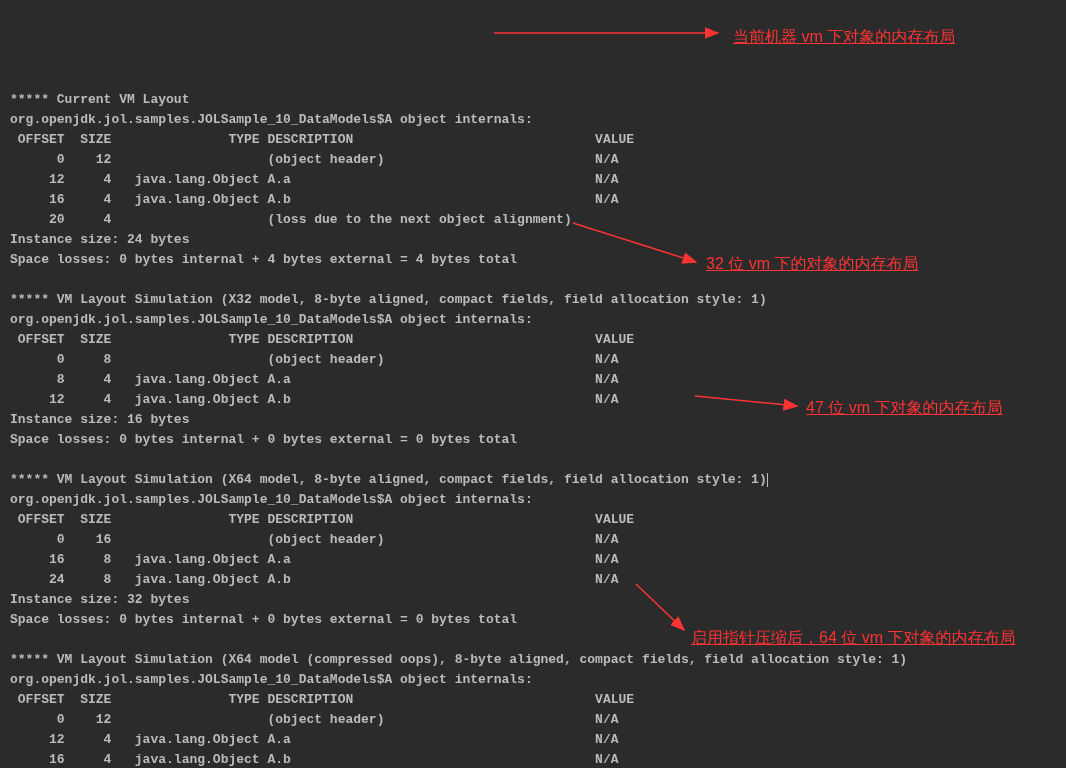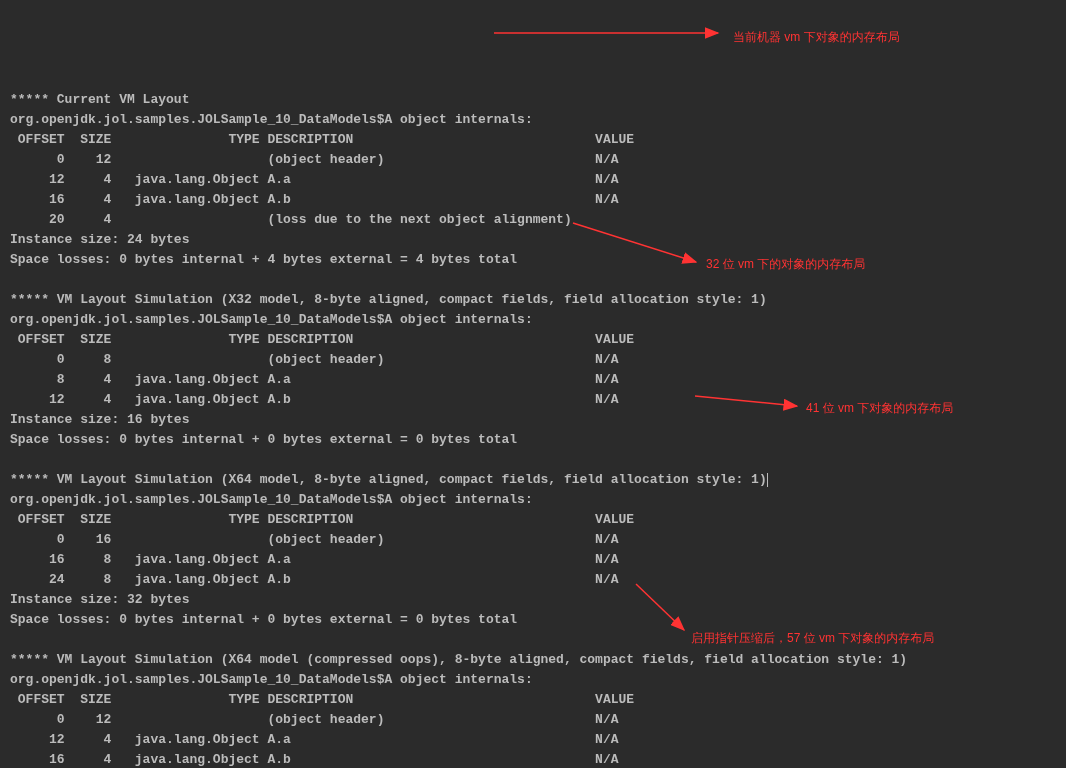--- a/index.html
+++ b/index.html
@@ -22,22 +22,23 @@
     }
     .terminal-line {
       display: block;
       height: 20px;
       font-weight: bold;
     }
     .annotation {
       position: absolute;
       color: #ff3333;
       font-family: 'Microsoft YaHei', 'SimSun', sans-serif;
-      font-size: 12px;
+      font-size: 16px;
       white-space: nowrap;
+      text-decoration: underline;
     }
     .arrow-svg {
       position: absolute;
       pointer-events: none;
     }
     .cursor {
       display: inline-block;
       width: 1px;
       height: 14px;
       background: #bbbbbb;
@@ -58,16 +59,16 @@
     </marker>
   </defs>
   <g id="arrow-group">
       <line x1="494" y1="33" x2="718" y2="33" stroke="#ff3333" stroke-width="1.5" marker-end="url(#arrowhead)"></line>
       <line x1="573" y1="223" x2="696" y2="262" stroke="#ff3333" stroke-width="1.5" marker-end="url(#arrowhead)"></line>
       <line x1="695" y1="396" x2="797" y2="406" stroke="#ff3333" stroke-width="1.5" marker-end="url(#arrowhead)"></line>
       <line x1="636" y1="584" x2="684" y2="630" stroke="#ff3333" stroke-width="1.5" marker-end="url(#arrowhead)"></line>
     </g>
 </svg>
 
-<div id="annotations-container"><div class="annotation" style="top: 27px; left: 733px;">当前机器 vm 下对象的内存布局</div><div class="annotation" style="top: 254px; left: 706px;">32 位 vm 下的对象的内存布局</div><div class="annotation" style="top: 398px; left: 806px;">41 位 vm 下对象的内存布局</div><div class="annotation" style="top: 628px; left: 691px;">启用指针压缩后，57 位 vm 下对象的内存布局</div></div>
+<div id="annotations-container"><div class="annotation" style="top: 27px; left: 733px;">当前机器 vm 下对象的内存布局</div><div class="annotation" style="top: 254px; left: 706px;">32 位 vm 下的对象的内存布局</div><div class="annotation" style="top: 398px; left: 806px;">47 位 vm 下对象的内存布局</div><div class="annotation" style="top: 628px; left: 691px;">启用指针压缩后，64 位 vm 下对象的内存布局</div></div>
 
 
 
 
 </body></html>

